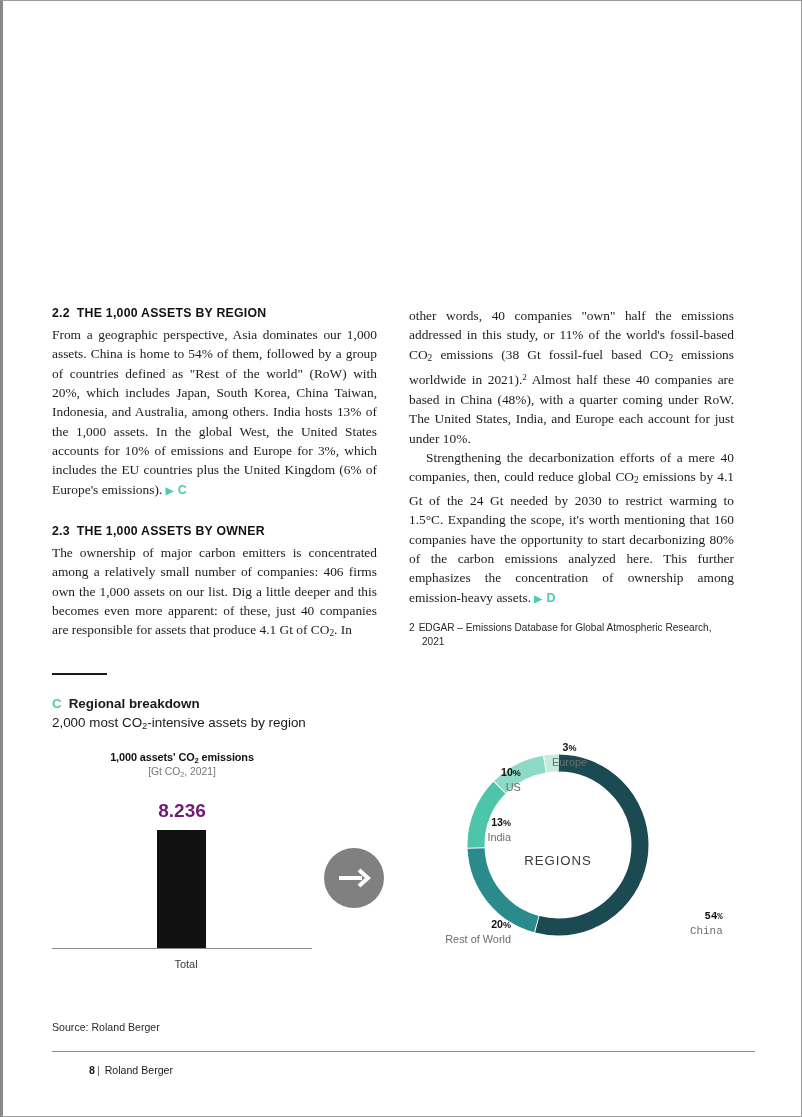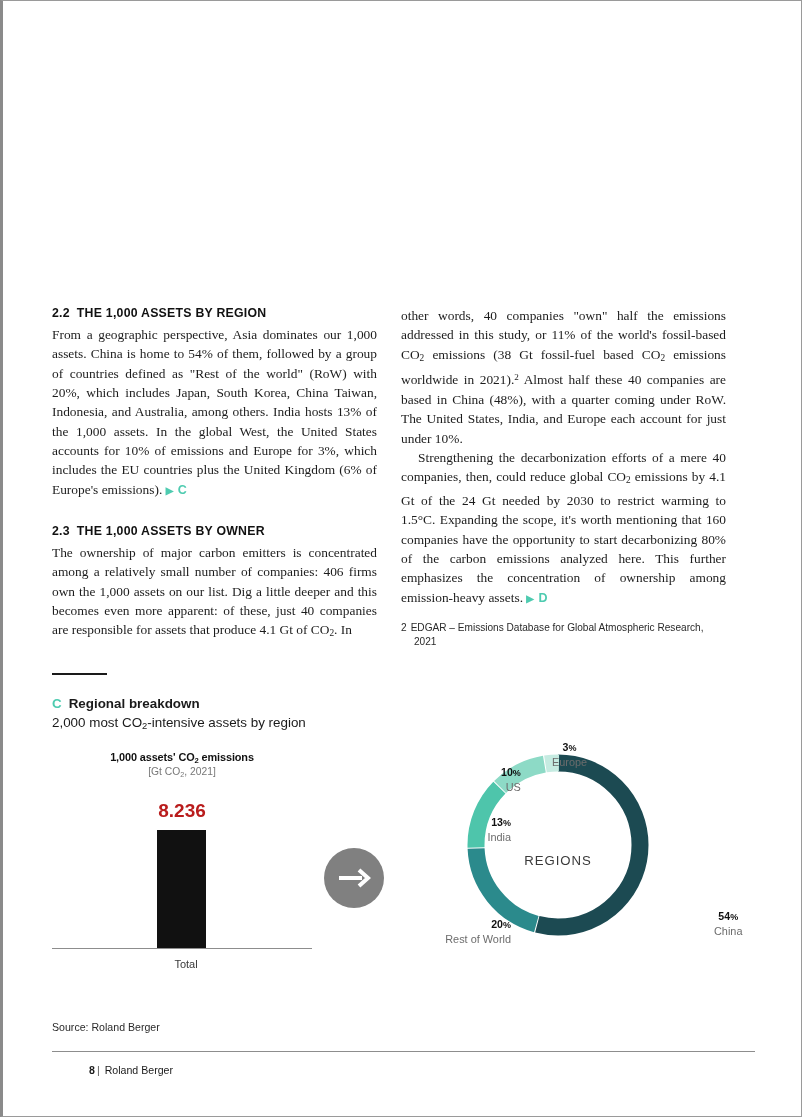--- a/index.html
+++ b/index.html
@@ -14,21 +14,21 @@
   }
   .page {
     position:absolute; inset:0;
     border:1px solid #9a9a9a;
     border-left:3px solid #8a8a8a;
     background:#fff;
   }
   .content { position:absolute; left:49px; top:0; width:703px; height:100%; }
 
   
-  .cols { position:absolute; top:305px; left:0; width:703px; display:flex; gap:24px; }
+  .cols { position:absolute; top:305px; left:0; width:703px; display:flex; gap:32px; }
   .col { width:325px; }
   h2.sec {
     font-family:"Liberation Sans", sans-serif;
     font-size:12.3px; font-weight:bold; letter-spacing:0.02em;
     margin:0 0 5px 0; color:#111;
   }
   h2.sec .num { margin-right:7px; }
   p.body {
     font-family:"Liberation Serif", serif;
     font-size:13.4px; line-height:19.35px;
@@ -76,21 +76,21 @@
     font-size:10.9px; font-weight:bold; text-align:center; color:#111;
     letter-spacing:-0.01em;
   }
   .bar-unit {
     font-family:"Liberation Sans", sans-serif;
     font-size:10.3px; color:#777; text-align:center; margin-top:1px;
   }
   .bar-value {
     font-family:"Liberation Sans", sans-serif;
     font-size:19px; font-weight:bold; text-align:center;
-    color:#b91c1c; margin-top:21px;
+    color:#701a75; margin-top:21px;
   }
   .bar-wrap { position:relative; height:118px; margin-top:8px; }
   .bar-rect {
     position:absolute; left:105px; bottom:0; width:49px; height:118px;
     background:#111111;
   }
   .axis { width:260px; height:1px; background:#8d8d8d; }
   .bar-cat {
     font-family:"Liberation Sans", sans-serif;
     font-size:11px; color:#3a3a3a; text-align:center; margin-top:9px;
@@ -112,21 +112,21 @@
     position:absolute; font-family:"Liberation Sans", sans-serif;
     line-height:14px; white-space:nowrap;
   }
   .d-pct { font-size:10.6px; font-weight:bold; color:#111; }
   .d-pct .pc { font-size:9px; }
   .d-name { font-size:10.9px; color:#6c6c6c; }
   .lbl-europe { left:190px; top:1px; text-align:center; }
   .lbl-us { left:139px; top:26px; text-align:right; }
   .lbl-india { left:85px; top:76px; text-align:right; width:64px; }
   .lbl-row { left:52px; top:178px; text-align:right; width:97px; }
-  .lbl-china { left:352px; top:170px; text-align:center; }
+  .lbl-china { left:328px; top:170px; text-align:right;font-family:Liberation Mono, monospace; }
   .donut-center {
     position:absolute; left:96px; top:21px; width:200px; height:200px;
     display:flex; align-items:center; justify-content:center;
     font-family:"Liberation Sans", sans-serif;
     font-size:13.2px; color:#3a3a3a; letter-spacing:0.07em;
   }
 
   
   .source {
     font-family:"Liberation Sans", sans-serif;

